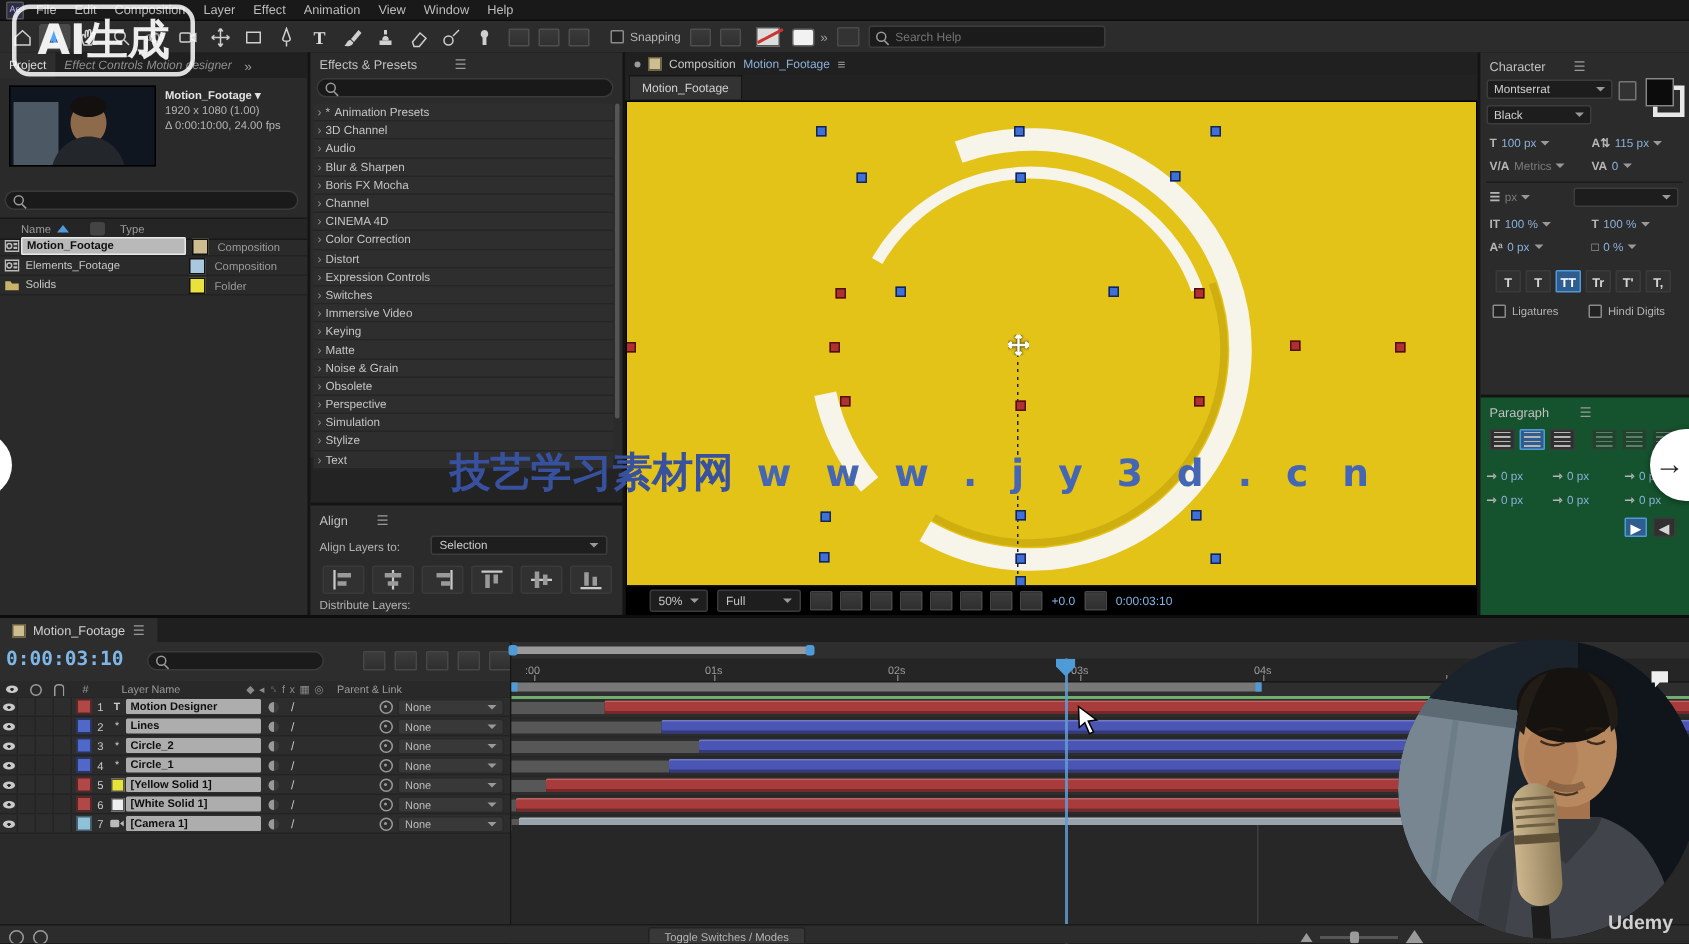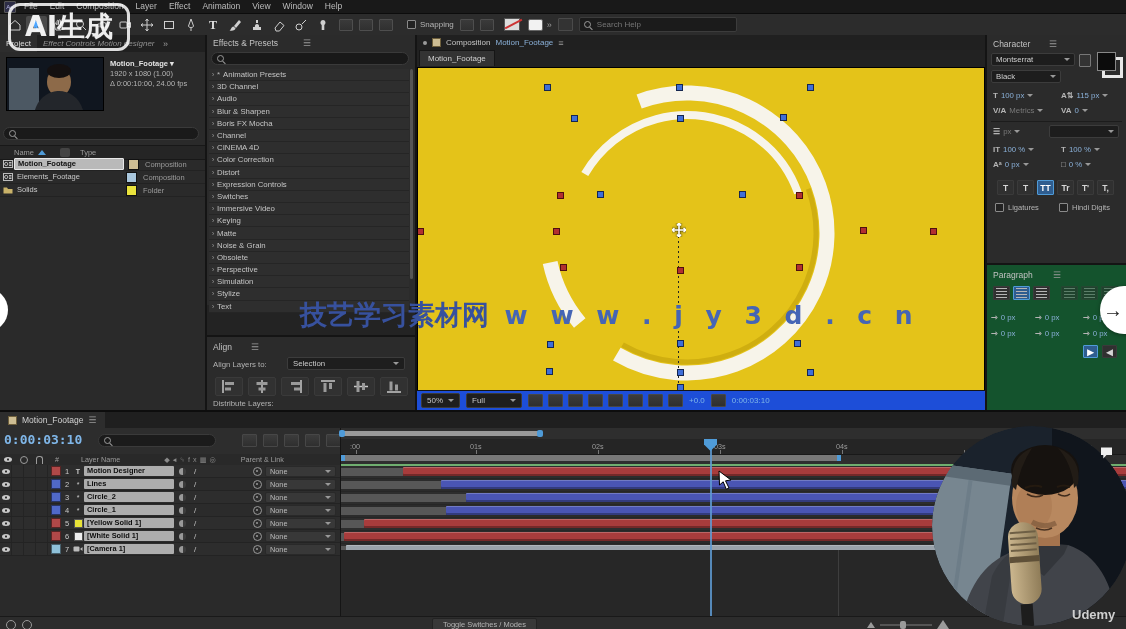--- a/index.html
+++ b/index.html
@@ -73,21 +73,21 @@
   #comp-tabrow{position:absolute;left:0;top:0;width:568px;height:15px;background:#202020;display:flex;align-items:center;gap:5px;padding-left:6px;font-size:8px;}
   .dot{width:4px;height:4px;border-radius:50%;background:#9a9a9a;}
   .compswatch{width:7px;height:7px;background:#cdbd93;border:1px solid #6e5f3c;}
   #comp-viewtab{position:absolute;left:2px;top:15px;height:15px;background:#333;border:1px solid #161616;border-bottom:none;display:flex;align-items:center;padding:0 8px;font-size:8px;color:#d0d0d0;}
   #canvas{position:absolute;left:0px;top:32px;width:566px;height:322px;overflow:hidden;border:1px solid #000;}
   #comp-titles{position:absolute;left:0;width:566px;text-align:center;font-weight:bold;letter-spacing:-1px;line-height:37px;}
   .hdl{position:absolute;width:5px;height:5px;}
   .hdl.b{background:#3f6fd8;border:1px solid #15264f;}
   .hdl.r{background:#b03030;border:1px solid #4e1010;}
   #motion-path{position:absolute;left:260px;top:168px;width:1px;height:152px;background:repeating-linear-gradient(#222 0 2px,transparent 2px 5px);}
-  #comp-bottom{position:absolute;left:0;top:355px;width:568px;height:20px;background:#1d4ed8;border-top:1px solid #151515;display:flex;align-items:center;gap:6px;padding-left:4px;font-size:8px;box-sizing:border-box;}
+  #comp-bottom{position:absolute;left:0;top:355px;width:568px;height:20px;background:#000000;border-top:1px solid #151515;display:flex;align-items:center;gap:6px;padding-left:16px;font-size:8px;box-sizing:border-box;}
   .cb-select{height:13px;background:#1e1e1e;border:1px solid #3a3a3a;border-radius:2px;display:flex;align-items:center;gap:5px;padding:0 5px;color:#c5c5c5;}
   .mini-ico{width:13px;height:11px;border:1px solid #474747;border-radius:1px;background:linear-gradient(#3c3c3c,#2f2f2f);flex:none;}
   .blue-val{color:#7fb6e8;}
   
   #char-panel{left:987px;top:35px;width:139px;height:228px;background:#2b2b2b;}
   #para-panel{left:987px;top:263px;width:139px;height:147px;background:#14532d;border-top:2px solid #141414;text-decoration:underline;}
   .cp-select{position:absolute;height:13px;background:#1d1d1d;border:1px solid #3c3c3c;border-radius:2px;display:flex;align-items:center;justify-content:space-between;padding:0 4px;box-sizing:border-box;font-size:7.8px;color:#d0d0d0;}
   .cp-field{position:absolute;font-size:7.8px;color:#8ab0d8;display:flex;align-items:center;gap:3px;}
   .cp-ico{color:#b5b5b5;font-size:8px;font-weight:bold;}
   .cp-dim{color:#7a7a7a;}
@@ -777,21 +777,21 @@
           <div class="mini-ico"></div>
         </div>
     </div>
     <div id="tl-cols">
       <span style="margin-left:4px" class="eyeico"></span>
       <span style="margin-left:8px;width:6px;height:6px;border:1px solid #9c9c9c;border-radius:50%;display:inline-block"></span>
       <span style="margin-left:8px;width:5px;height:7px;border:1px solid #9c9c9c;border-bottom:none;border-radius:3px 3px 0 0;display:inline-block"></span>
       <span style="margin-left:12px">#</span>
       <span style="margin-left:22px">Layer Name</span>
       <span style="margin-left:44px;letter-spacing:3px;color:#8a8a8a">◆◂␝fx▦◎</span>
-      <span style="margin-left:22px">Parent &amp; Link</span>
+      <span style="margin-left:6px">Parent &amp; Link</span>
     </div>
     <div id="tl-left-rows">
         <div class="trow">
           <div class="avcell">
             <span class="eyeico"></span>
           </div>
           <div class="avcell"></div>
           <div class="avcell"></div>
           <div class="avcell"></div>
           <div class="llabel" style="background: rgb(176, 72, 72);"></div>

